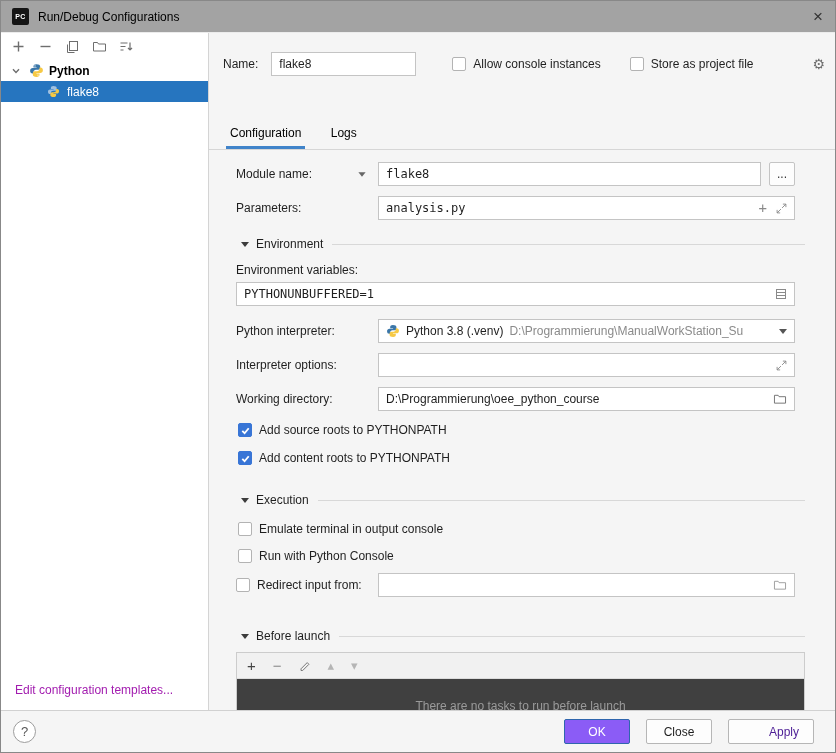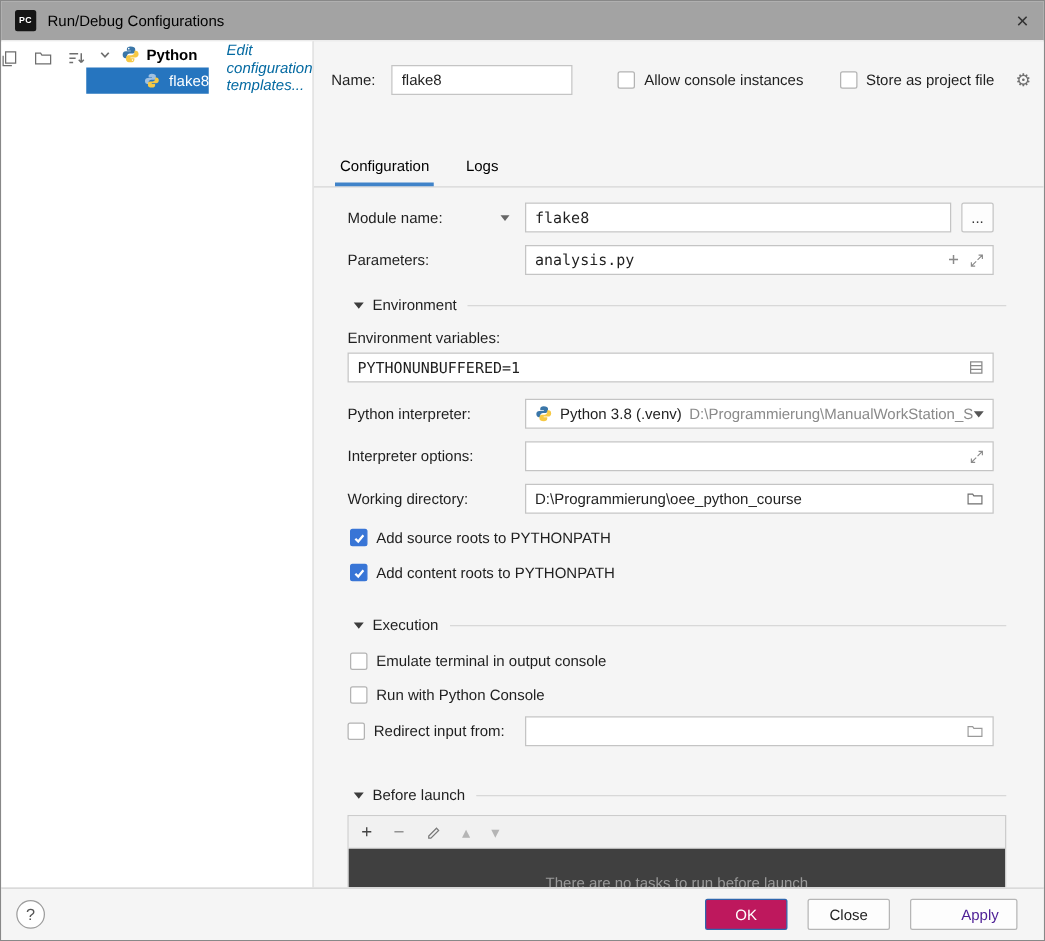--- a/index.html
+++ b/index.html
@@ -9,30 +9,30 @@
 
   
   .titlebar { height:32px; background:#a3a3a3; display:flex; align-items:center; padding:0 12px 0 11px; border-bottom:1px solid #ececec; flex:none; }
   .app-icon { width:17px; height:17px; background:#151515; color:#fff; font-size:7px; font-weight:bold; display:flex; align-items:center; justify-content:center; border-radius:2px; letter-spacing:.5px; }
   .wtitle { margin-left:9px; color:#000; }
   .close-x { margin-left:auto; font-size:17px; color:#333; line-height:1; cursor:default; }
 
   .bodyrow { flex:1; display:flex; min-height:0; }
 
   
-  .sidebar { width:250px; background:#fff; border-right:1px solid #d4d4d4; display:flex; flex-direction:row; flex:none;justify-content:flex-end; }
+  .sidebar { width:208px; background:#fff; border-right:1px solid #d4d4d4; display:flex; flex-direction:column; flex:none; }
   .sb-toolbar { height:27px; display:flex; align-items:center; padding-left:9px; gap:11px; flex:none; }
   .tbicon { width:16px; height:16px; display:flex; align-items:center; justify-content:center; }
   .tree { flex:1; }
   .tree-row { height:21px; display:flex; align-items:center; }
   .tree-row.group { padding-left:7px; }
   .tree-row.group .glabel { font-weight:bold; margin-left:5px; color:#000; }
   .tree-row.selected { background:#2675bf; color:#fff; padding-left:44px; }
   .tree-row.selected .ilabel { margin-left:6px; }
-  .edit-link { color:#0369a1; padding:0 0 13px 14px; cursor:pointer;font-style:italic; }
+  .edit-link { color:#a21caf; padding:0 0 13px 14px; cursor:pointer; }
 
   
   .main { flex:1; display:flex; flex-direction:column; overflow:hidden; background:#f5f5f5; min-width:0; }
   .name-row { display:flex; align-items:center; margin:19px 6px 0 14px; height:24px; flex:none; }
   .field { background:#fff; border:1px solid #c4c4c4; height:24px; display:flex; align-items:center; padding:0 7px; white-space:nowrap; overflow:hidden; }
   .name-field { width:145px; margin-left:13px; flex:none; }
   .cbgrp { display:flex; align-items:center; }
   .cb { width:14px; height:14px; border:1px solid #b3b3b3; background:#fff; border-radius:2px; flex:none; display:flex; align-items:center; justify-content:center; }
   .cb .check { display:none; }
   .cb.checked { background:#3875d6; border-color:#3875d6; }
@@ -64,21 +64,21 @@
 
   .bl-box { margin-top:7px; border:1px solid #cccccc; }
   .bl-toolbar { height:26px; background:#f1f1f1; border-bottom:1px solid #dcdcdc; display:flex; align-items:center; padding-left:10px; gap:17px; }
   .bl-ic { font-size:13px; line-height:1; display:flex; align-items:center; }
   .bl-body { height:54px; background:#404040; display:flex; align-items:center; justify-content:center; color:#9a9a9a; }
 
   
   .footer { height:42px; border-top:1px solid #d1d1d1; background:#f5f5f5; display:flex; align-items:center; padding:0 21px 0 12px; flex:none; }
   .help { width:23px; height:23px; border-radius:50%; border:1px solid #9d9d9d; background:#fff; display:flex; align-items:center; justify-content:center; color:#555; font-size:13px; }
   .btn { height:25px; min-width:66px; padding:0 14px; border:1px solid #b6b6b6; background:#fdfdfd; border-radius:2px; font-family:inherit; font-size:12px; color:#1f1f1f; }
-  .btn.primary { background:#be185d; border-color:#2f66ad; color:#fff; margin-left:auto; }
+  .btn.primary { background:#8b5cf6; border-color:#2f66ad; color:#fff; margin-left:auto; }
   .btn + .btn { margin-left:16px; }
   .btn.disabled { color:#4c1d95;padding-left:40px; }
   svg { display:block; }
 </style>
 </head>
 <body>
 
 <div class="window">
 
   <div class="titlebar">

